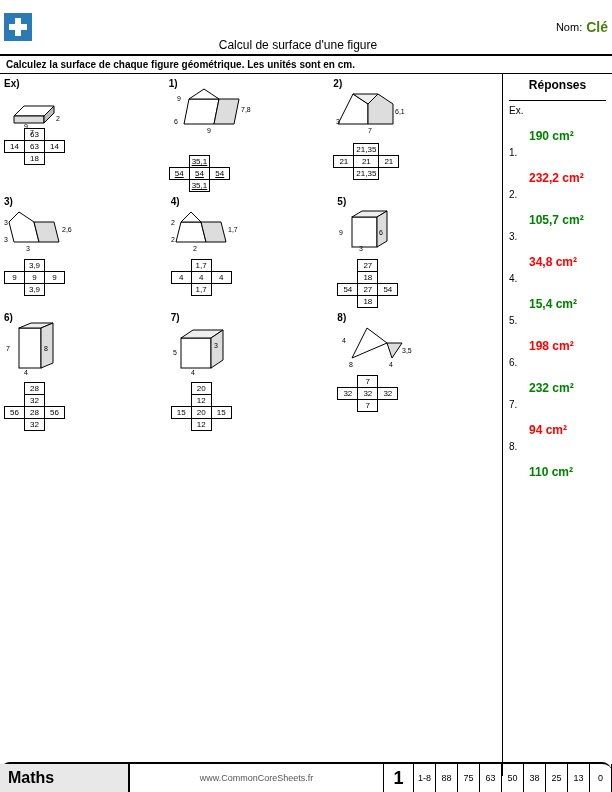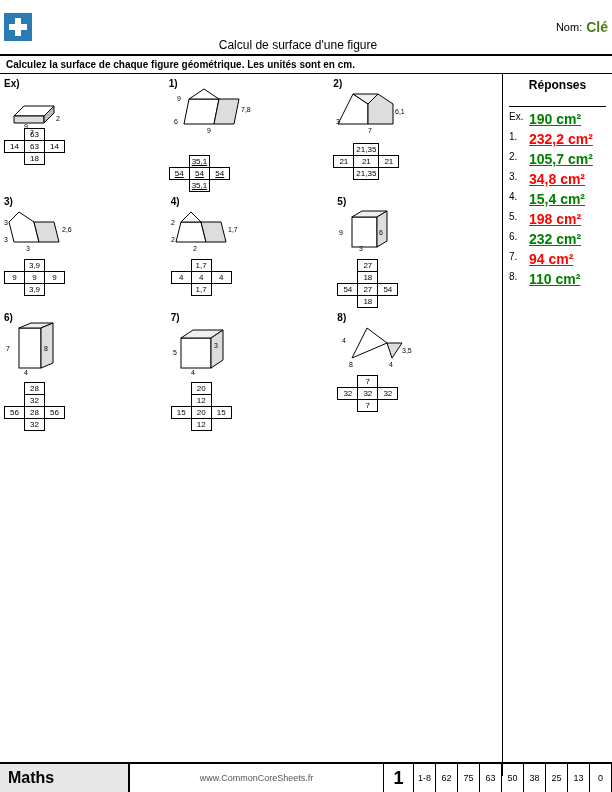--- a/index.html
+++ b/index.html
@@ -73,55 +73,56 @@
     .answers-panel {
       width: 110px;
       border-left: 1px solid black;
       padding: 4px 6px;
     }
     .answers-title {
       font-size: 12px;
       font-weight: bold;
       text-align: center;
       border-bottom: 1px solid black;
-      padding-bottom: 14px;
+      padding-bottom: 8px;
       margin-bottom: 4px;
     }
     .answer-row {
       display: flex;
       align-items: flex-start;
       margin-bottom: 4px;
       font-size: 10px;
     }
     .answer-label {
       width: 20px;
       font-size: 10px;
       color: black;
     }
     .answer-value {
-      font-size: 14px;
+      font-size: 12px;
       font-weight: bold;
       color: green;
-      text-decoration: underline;
       white-space: nowrap;
+      margin-top: 24px;
     }
     .answer-value.red {
       color: red;
     }
 
     
     .footer {
       position: absolute;
       bottom: 0;
       left: 0;
       right: 0;
       height: 30px;
       border-top: 2px solid black;
       display: flex;
       align-items: center;
+      border-radius: 10px;
     }
     .footer-maths {
       background: #e8e8e8;
       border-right: 2px solid black;
       height: 100%;
       width: 130px;
       display: flex;
       align-items: center;
       padding-left: 8px;
       font-size: 16px;
@@ -601,21 +602,21 @@
 </div>
 
 <div class="footer">
   <div class="footer-maths">
     <span>Maths</span>
   </div>
   <div class="footer-website">www.CommonCoreSheets.fr</div>
   <div class="footer-page">1</div>
   <div class="footer-numbers">
     <div class="footer-num">1-8</div>
-    <div class="footer-num">62</div>
+    <div class="footer-num">88</div>
     <div class="footer-num">75</div>
     <div class="footer-num">63</div>
     <div class="footer-num">50</div>
     <div class="footer-num">38</div>
     <div class="footer-num">25</div>
     <div class="footer-num">13</div>
     <div class="footer-num">0</div>
   </div>
 </div>
 

